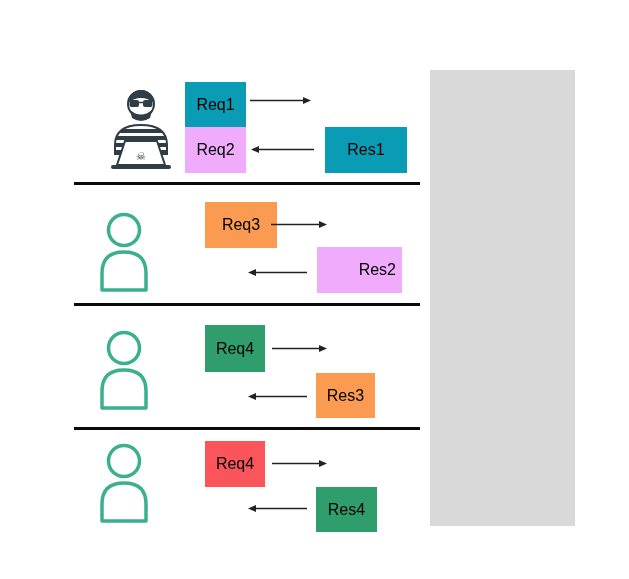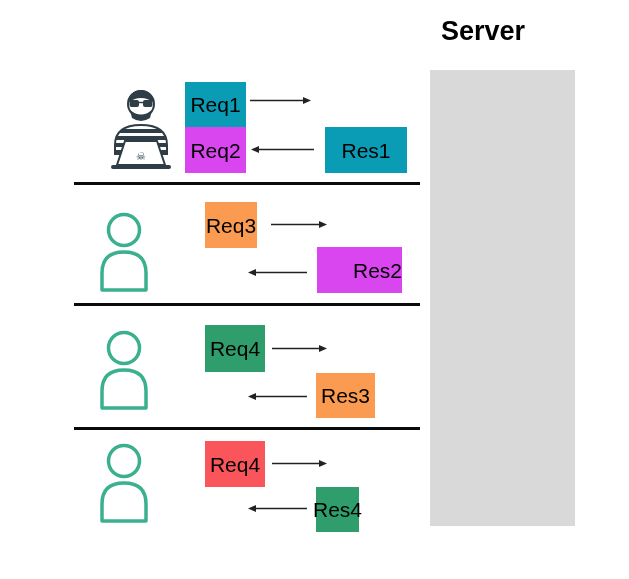--- a/index.html
+++ b/index.html
@@ -3,44 +3,43 @@
 <meta charset="utf-8">
 <style>
   html,body{margin:0;padding:0;background:#fff;}
   .canvas{position:relative;width:629px;height:579px;background:#fff;overflow:hidden;
           font-family:"Liberation Sans",sans-serif;}
   .server-title{position:absolute;left:441px;top:16px;font-size:27px;font-weight:bold;color:#000;}
   .server-box{position:absolute;left:430px;top:70px;width:145px;height:456px;background:#d9d9d9;}
   .sep{position:absolute;left:74px;width:346px;height:3px;background:#0a0a0a;}
   .sep1{top:182px}.sep2{top:303px}.sep3{top:427px}
   .box{position:absolute;display:flex;align-items:center;justify-content:center;
-       font-size:21px;color:#000;line-height:1;}
+       font-size:16px;color:#000;line-height:1;}
   .c-teal{background:#0a9cb5}
-  .c-maroon{background:#d946ef}
+  .c-maroon{background:#f0abfc}
   .c-orange{background:#fa9b51}
   .c-green{background:#2f9e6c}
   .c-red{background:#f9555a}
   .b-req1{left:185px;top:82px;width:61px;height:45px}
   .b-req2{left:185px;top:127px;width:61px;height:46px}
   .b-res1{left:325px;top:127px;width:82px;height:46px}
-  .b-req3{left:205px;top:202px;width:52px;height:46px}
-  .b-res2{left:317px;top:247px;width:85px;height:46px;justify-content:flex-end;box-sizing:border-box}
+  .b-req3{left:205px;top:202px;width:72px;height:46px}
+  .b-res2{left:317px;top:247px;width:85px;height:46px;justify-content:flex-end;padding-right:6px;box-sizing:border-box}
   .b-req4a{left:205px;top:325px;width:60px;height:47px}
   .b-res3{left:316px;top:373px;width:59px;height:45px}
   .b-req4b{left:205px;top:441px;width:60px;height:46px}
-  .b-res4{left:316px;top:487px;width:43px;height:45px}
+  .b-res4{left:316px;top:487px;width:61px;height:45px}
   .arrow{position:absolute;height:13px;}
   .icon{position:absolute;}
 </style>
 </head>
 <body>
 
 <div class="canvas">
 
-  <div class="server-title">Server</div>
   <div class="server-box"></div>
 
   <div class="sep sep1"></div>
   <div class="sep sep2"></div>
   <div class="sep sep3"></div>
 
   <svg class="icon" style="left:103px;top:84px" width="76" height="88" viewBox="0 0 76 88">
     <defs>
         <clipPath id="hb">
           <path d="M12 70 v-9 q0 -20 26 -20 q26 0 26 20 v9 z"></path>

